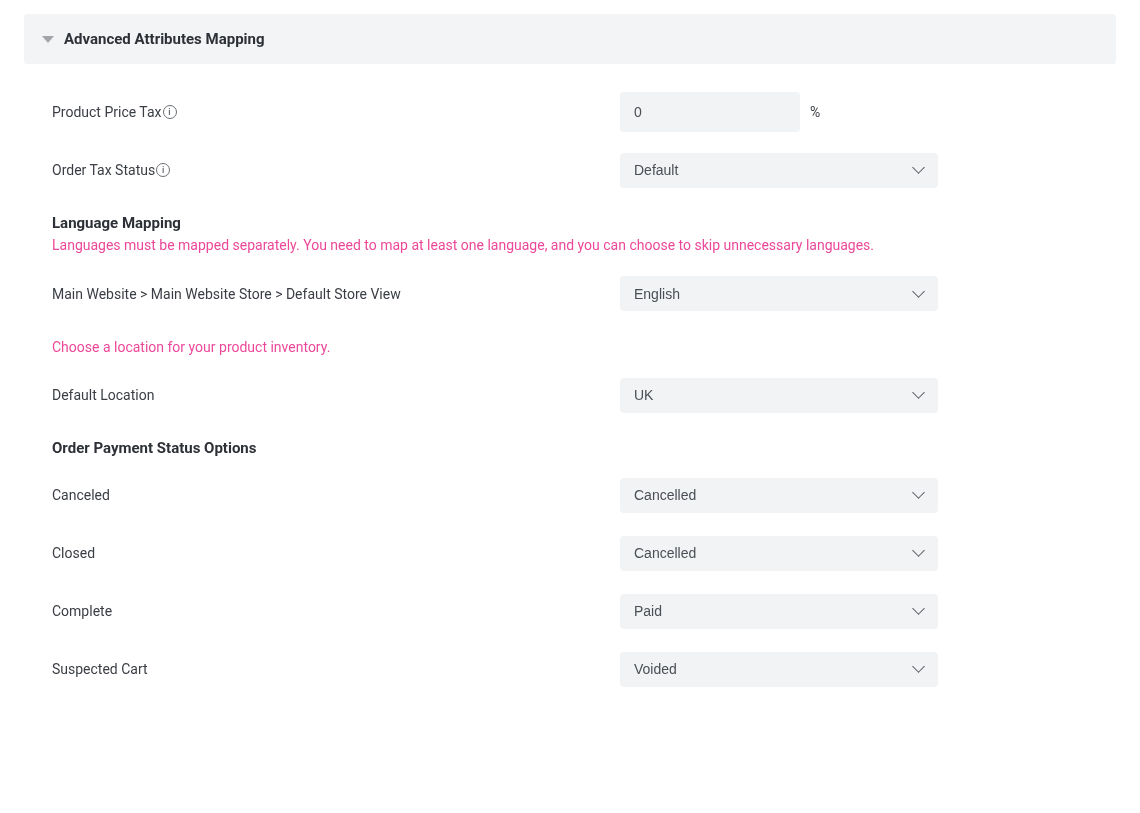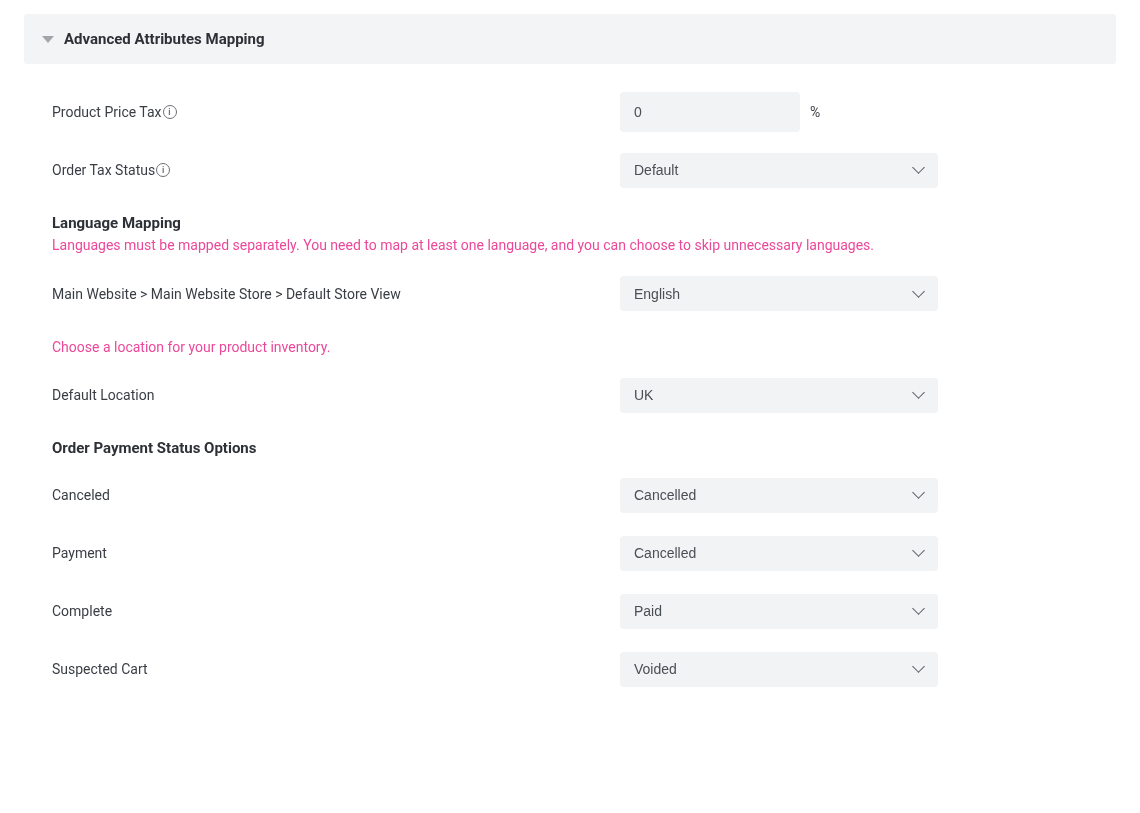--- a/index.html
+++ b/index.html
@@ -237,21 +237,21 @@
           <select class="select-el">
             <option>Cancelled</option>
           </select>
           <span class="select-chevron"></span>
         </div>
       </div>
     </div>
 
     <div class="form-row">
       <div class="form-label-col">
-        <span>Payment</span>
+        <span>Closed</span>
       </div>
       <div class="input-col">
         <div class="select-wrap">
           <select class="select-el">
             <option>Cancelled</option>
           </select>
           <span class="select-chevron"></span>
         </div>
       </div>
     </div>

